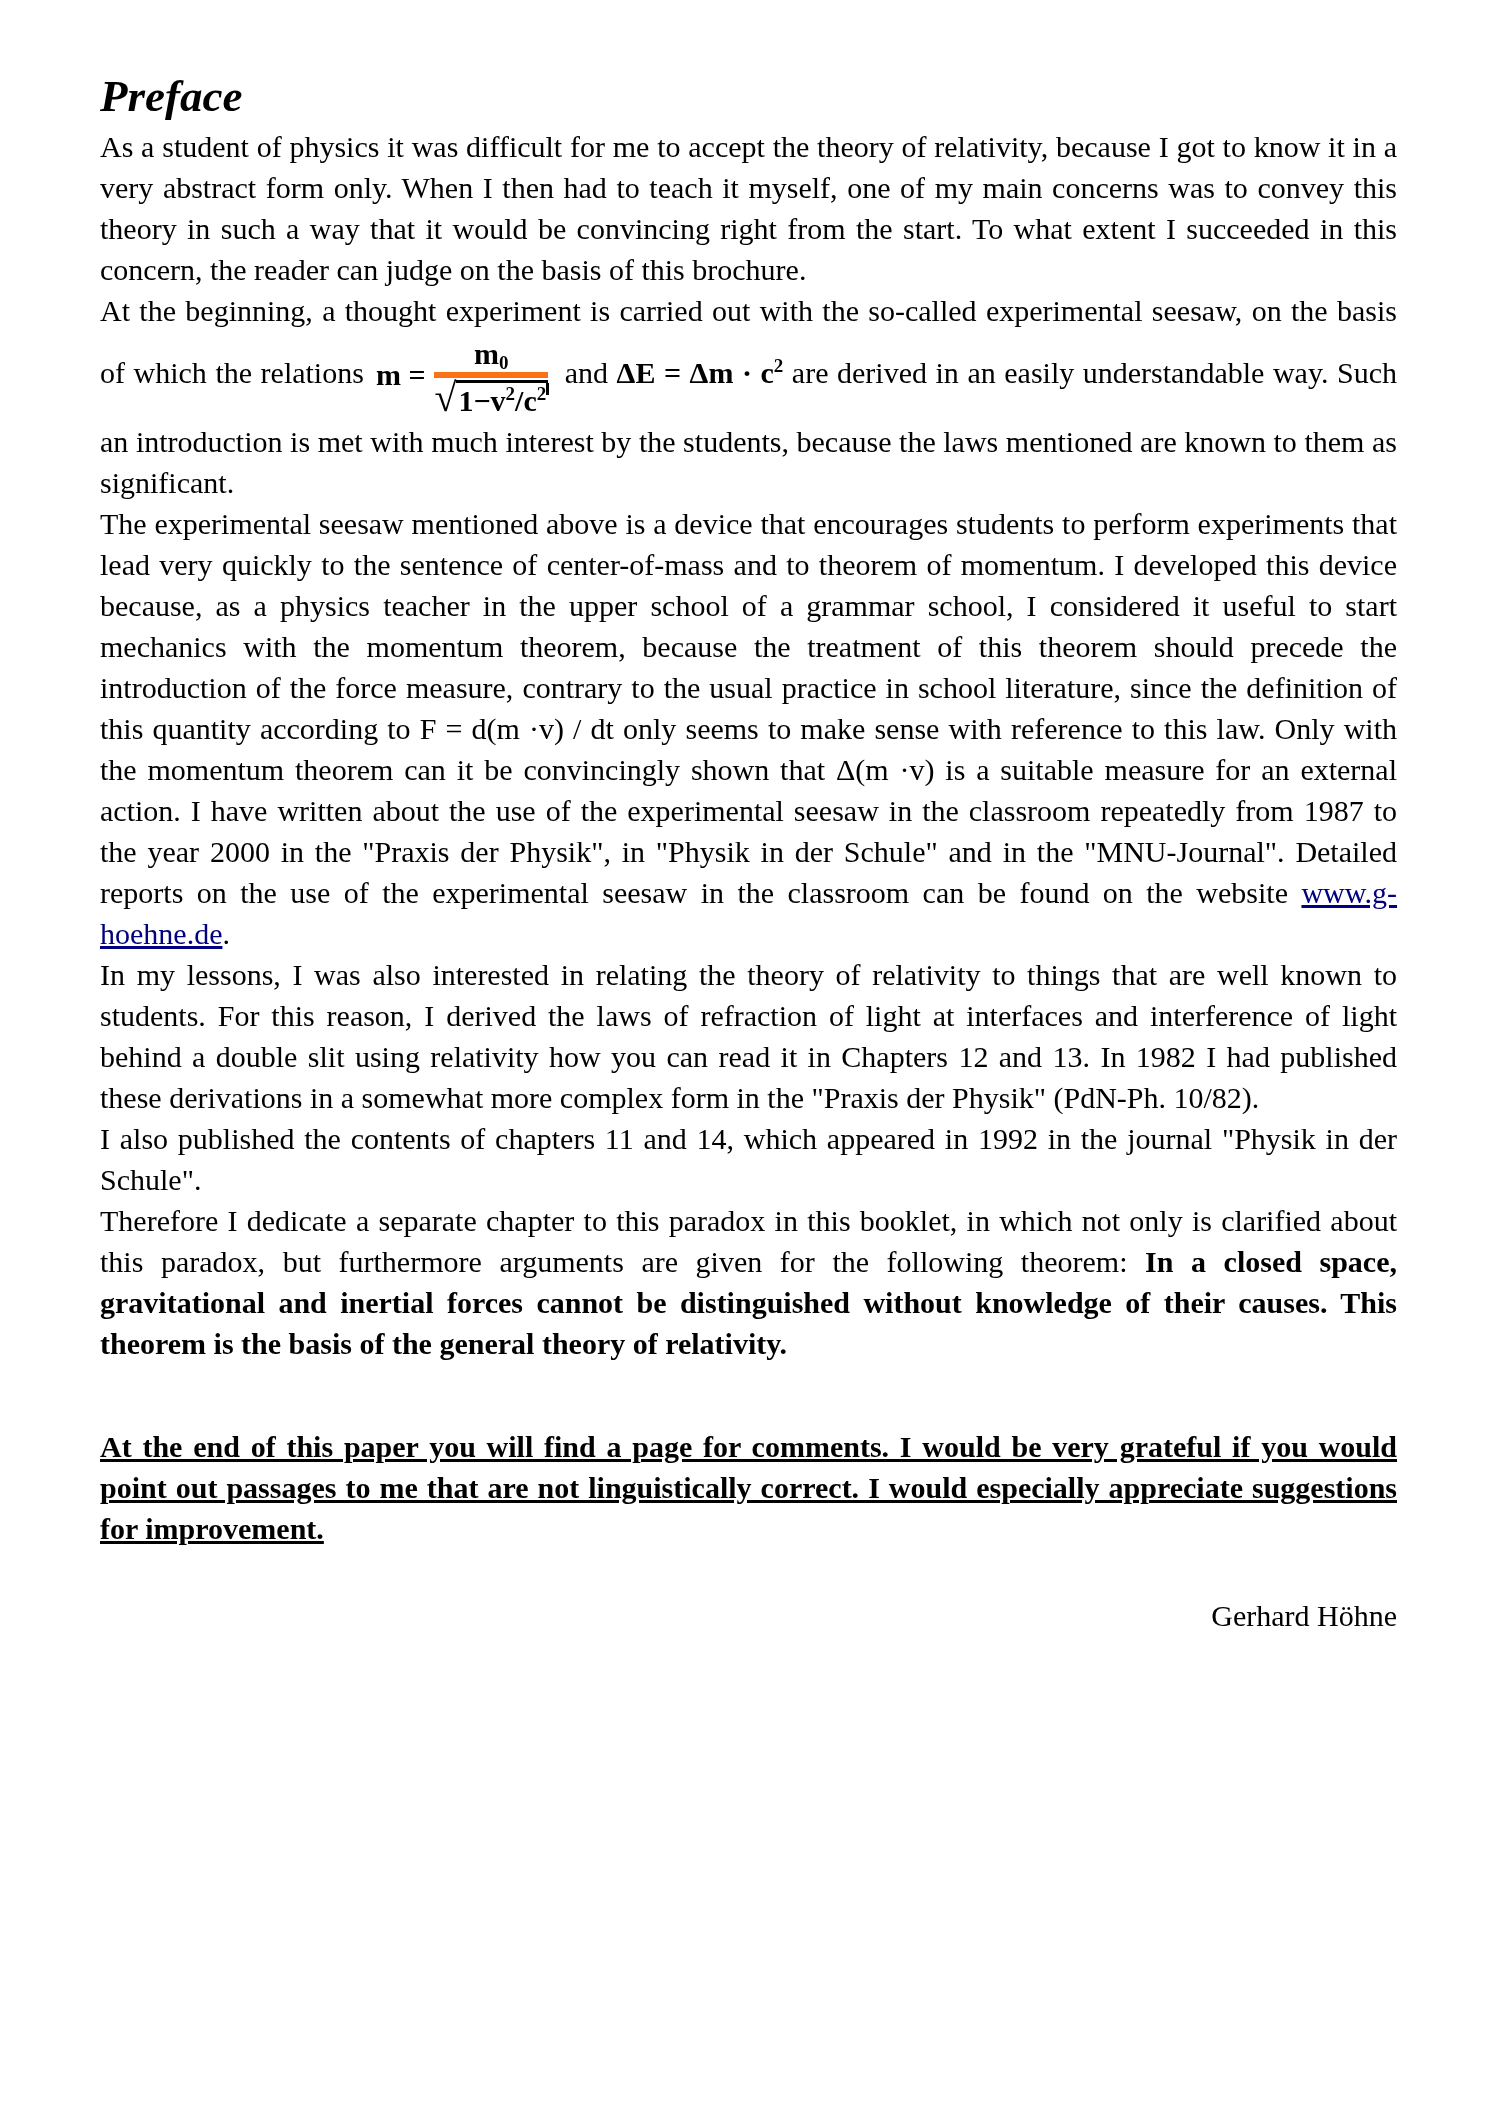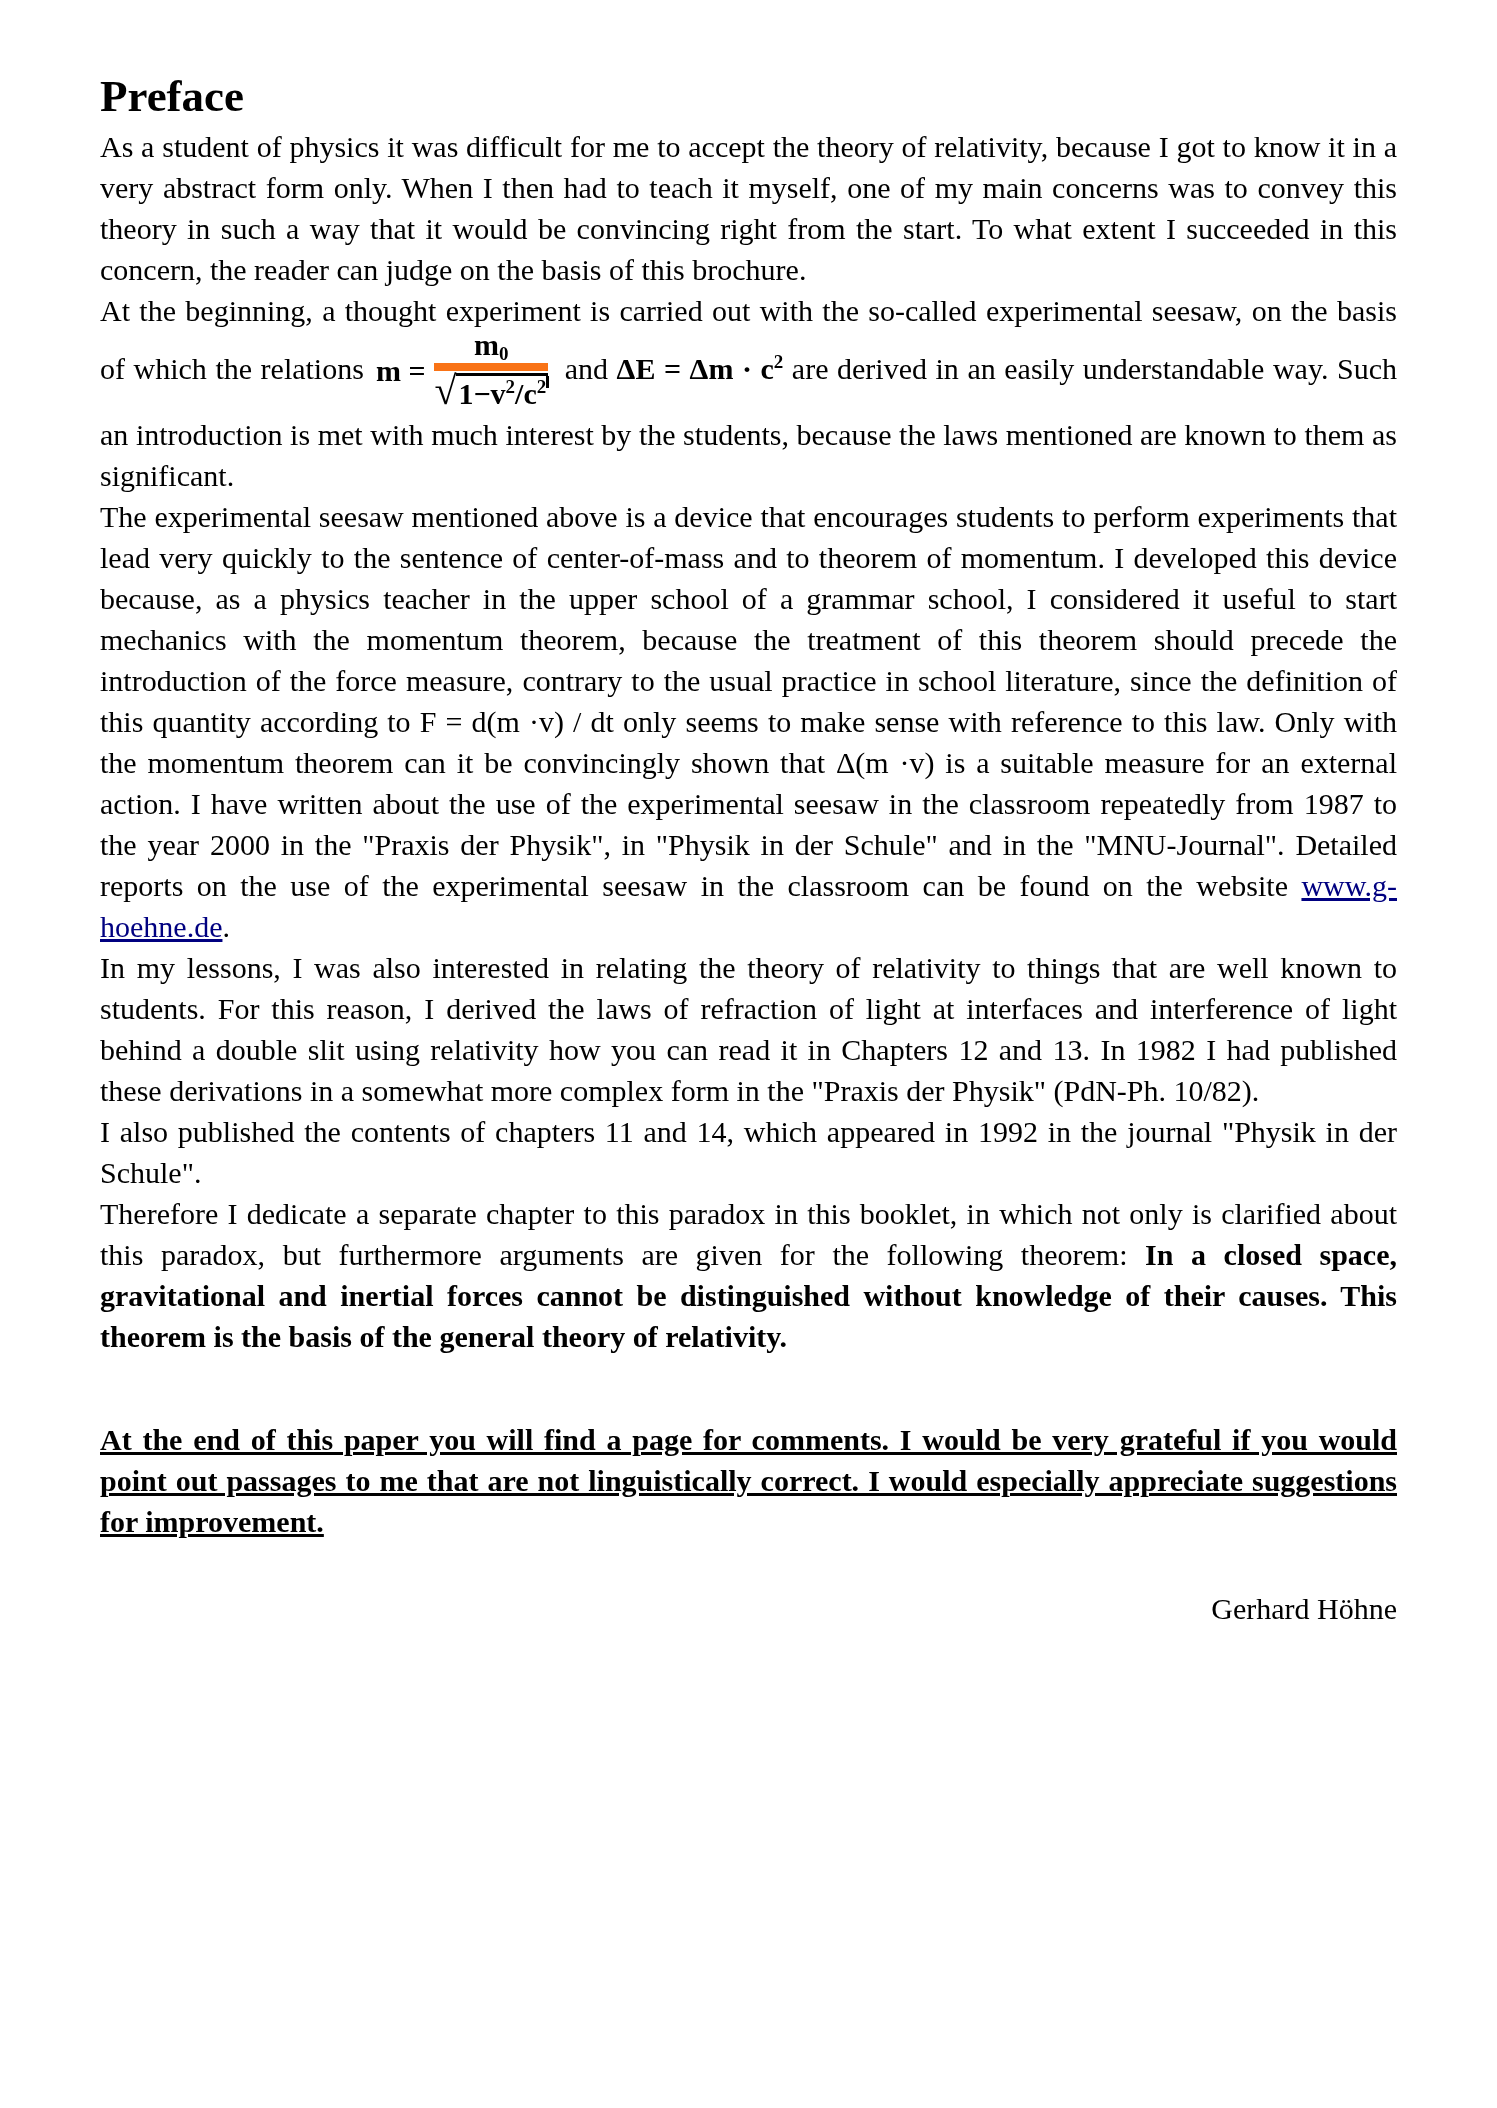--- a/index.html
+++ b/index.html
@@ -14,20 +14,21 @@
     font-size: 30px;
     line-height: 41px;
     color: #000000;
     overflow: hidden;
   }
   .title {
     margin: 0 0 4px 0;
     font-size: 45px;
     line-height: 52px;
     font-weight: bold;
+    font-style: italic;
   }
   p.body-par {
     margin: 0;
     text-align: justify;
   }
   .bold { font-weight: bold; }
   .weblink {
     color: #000080;
     text-decoration: underline;
     cursor: pointer;
@@ -45,23 +46,24 @@
   .eq-lhs { margin-right: 9px; white-space: nowrap; }
   .frac {
     display: inline-flex;
     flex-direction: column;
     align-items: center;
     text-align: center;
   }
   .frac-num {
     line-height: 32px;
     padding: 0 26px 2px 26px;
-    border-bottom: 8px solid #f97316;
+    border-bottom: 6px solid #f97316;
     align-self: stretch;
     text-align: center;
+    margin-top: 9px;
   }
   .frac-den {
     display: inline-flex;
     align-items: flex-start;
     margin-top: 2px;
     line-height: 38px;
   }
   .sqrt-sign {
     font-size: 40px;
     line-height: 36px;

